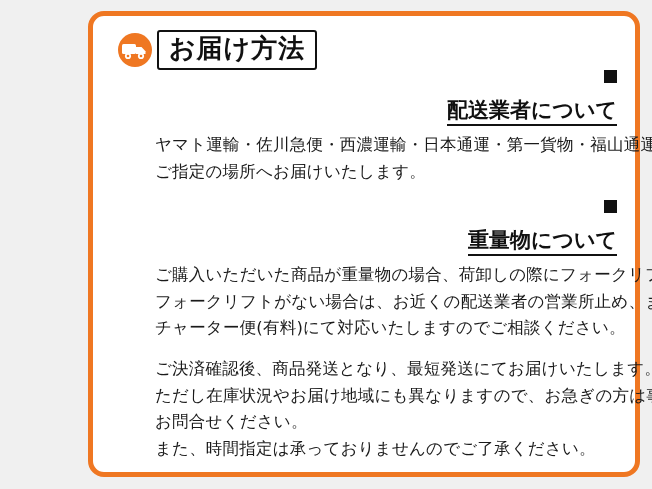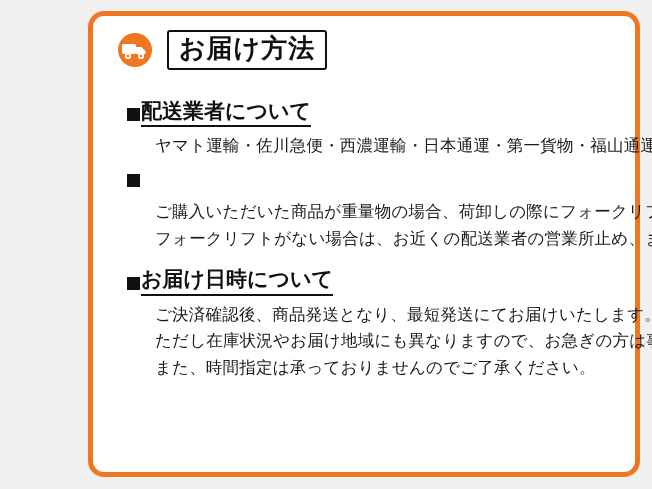--- a/index.html
+++ b/index.html
@@ -36,22 +36,22 @@
   }
 
   .panel-inner {
     padding: 14px 18px 10px 22px;
   }
 
   
   .header {
     display: flex;
     align-items: center;
-    gap: 12px;
-    margin-bottom: 28px;
+    gap: 2px;
+    margin-bottom: 0;
   }
 
   .truck-icon {
     width: 40px;
     height: 36px;
     flex: 0 0 auto;
     display: block;
   }
 
   .title-box {
@@ -75,23 +75,24 @@
   .section {
     margin-bottom: 14px;
   }
   .section:last-child {
     margin-bottom: 0;
   }
 
   .section-heading {
     display: flex;
     align-items: flex-end;
-    gap: 1px;
+    gap: 8px;
     margin-bottom: 6px;
-    margin-left: 12px;
+    margin-left: 24px;
+    flex-direction: column;
   }
 
   .square-bullet {
     width: 13px;
     height: 13px;
     background: #111111;
     display: inline-block;
     flex: 0 0 auto;
     margin-bottom: 6px;
   }
@@ -143,41 +144,41 @@
         </span>
       </div>
 
       <div class="section">
         <div class="section-heading">
           <span class="square-bullet"></span>
           <span class="section-title">配送業者について</span>
         </div>
         <div class="body-lines">
           <div class="body-line">ヤマト運輸・佐川急便・西濃運輸・日本通運・第一貨物・福山通運他、</div>
+          <div class="body-line">ご指定の場所へお届けいたします。</div>
         </div>
       </div>
 
       <div class="section">
         <div class="section-heading">
           <span class="square-bullet"></span>
+          <span class="section-title">重量物について</span>
         </div>
         <div class="body-lines">
           <div class="body-line">ご購入いただいた商品が重量物の場合、荷卸しの際にフォークリフトが</div>
           <div class="body-line">フォークリフトがない場合は、お近くの配送業者の営業所止め、または</div>
+          <div class="body-line">チャーター便(有料)にて対応いたしますのでご相談ください。</div>
         </div>
       </div>
 
       <div class="section">
-        <div class="section-heading">
-          <span class="square-bullet"></span>
-          <span class="section-title">お届け日時について</span>
-        </div>
         <div class="body-lines">
           <div class="body-line">ご決済確認後、商品発送となり、最短発送にてお届けいたします。</div>
           <div class="body-line">ただし在庫状況やお届け地域にも異なりますので、お急ぎの方は事前に</div>
+          <div class="body-line">お問合せください。</div>
           <div class="body-line">また、時間指定は承っておりませんのでご了承ください。</div>
         </div>
       </div>
 
     </div>
   </div>
 
 </div>
 
 </body></html>

